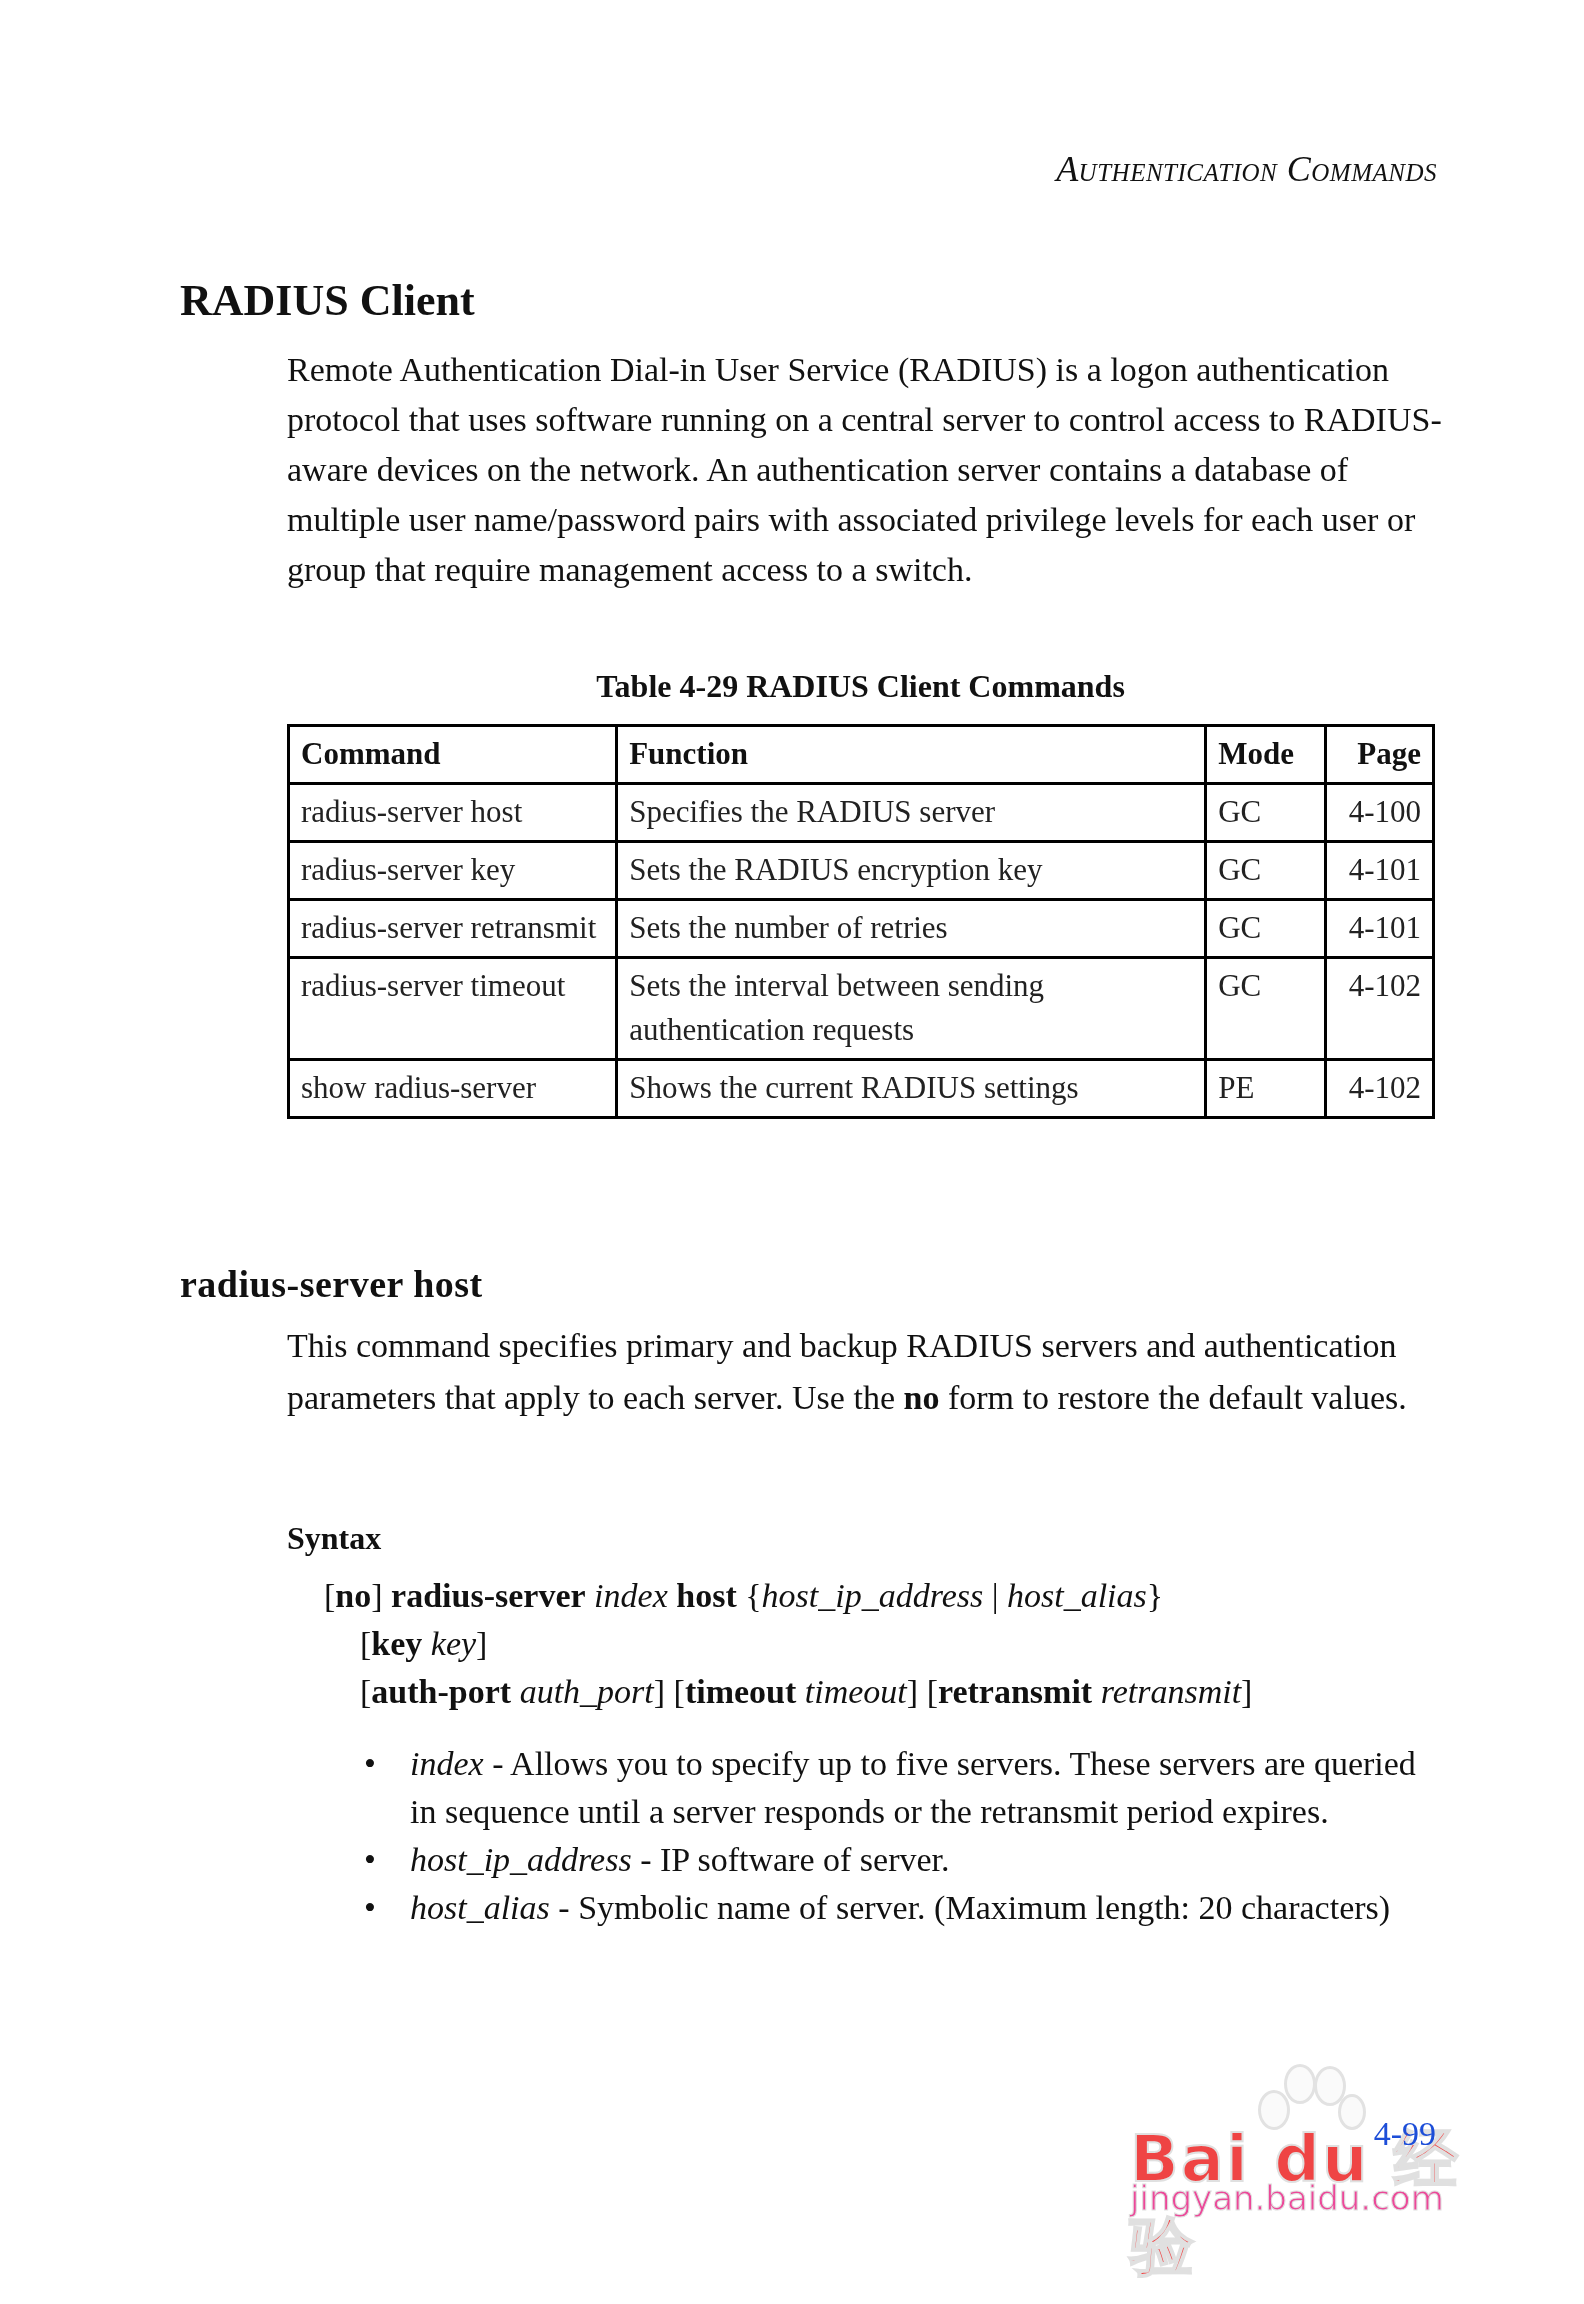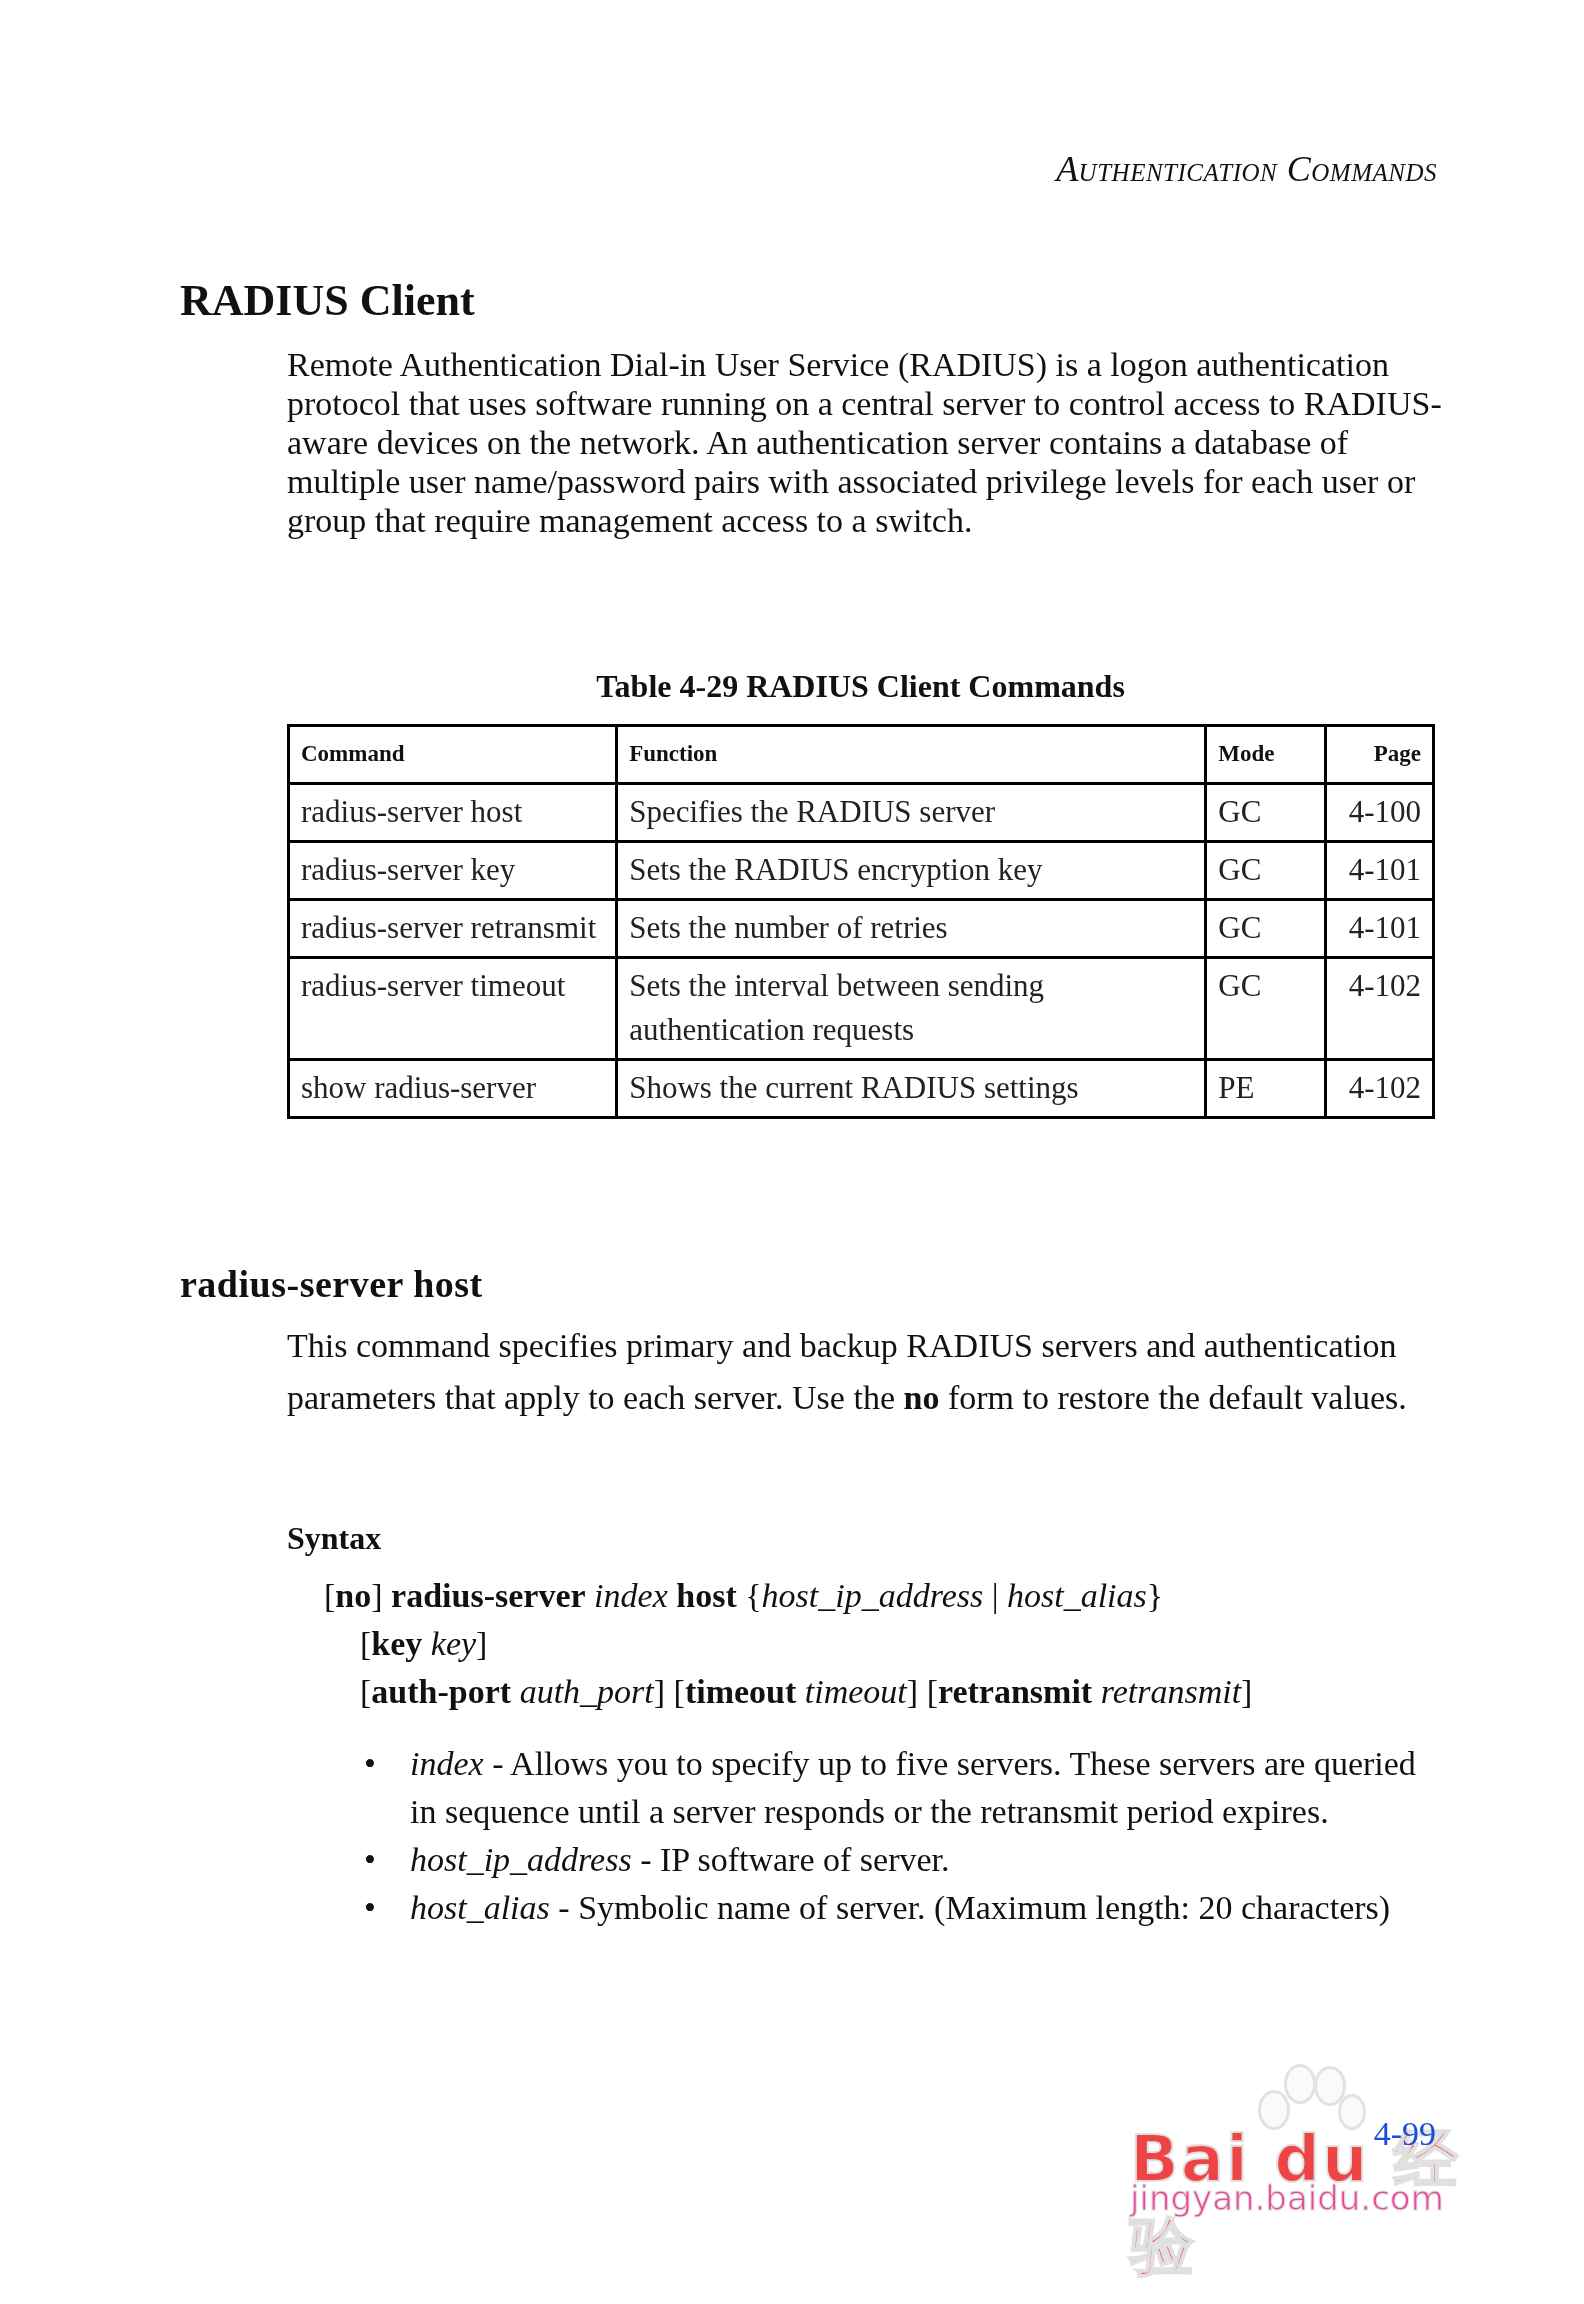--- a/index.html
+++ b/index.html
@@ -11,35 +11,35 @@
     position: absolute; top: 148px; right: 147px;
     font-size: 36px; font-style: italic; letter-spacing: 0.5px;
     font-variant: small-caps;
   }
   .section-title {
     position: absolute; left: 180px; top: 275px;
     font-size: 44px; font-weight: bold;
   }
   .intro {
     position: absolute; left: 287px; top: 345px; width: 1160px;
-    font-size: 34px; line-height: 39px; margin: 0;
+    font-size: 34px; line-height: 50px; margin: 0;
   }
   .table-caption {
     position: absolute; left: 287px; width: 1147px; top: 668px;
     text-align: center; font-size: 32px; font-weight: bold;
   }
   table.cmds {
     position: absolute; left: 287px; top: 724px;
     width: 1148px; border-collapse: collapse; font-size: 31px;
   }
   table.cmds th, table.cmds td {
     border: 3px solid #000; vertical-align: top;
     padding: 5px 11px 6px 11px; line-height: 44px; text-align: left;
   }
-  table.cmds th { font-weight: bold; font-size: 23px; }
+  table.cmds th { font-weight: bold; font-size: 31px; }
   table.cmds td { color: #222; }
   col.c1 { width: 329px; } col.c2 { width: 591px; }
   col.c3 { width: 120px; } col.c4 { width: 108px; }
   table.cmds td.page, table.cmds th.page { text-align: right; }
   .cmd-title {
     position: absolute; left: 180px; top: 1262px;
     font-size: 38px; font-weight: bold; letter-spacing: 0.5px;
   }
   .cmd-desc {
     position: absolute; left: 287px; top: 1320px; width: 1150px;

